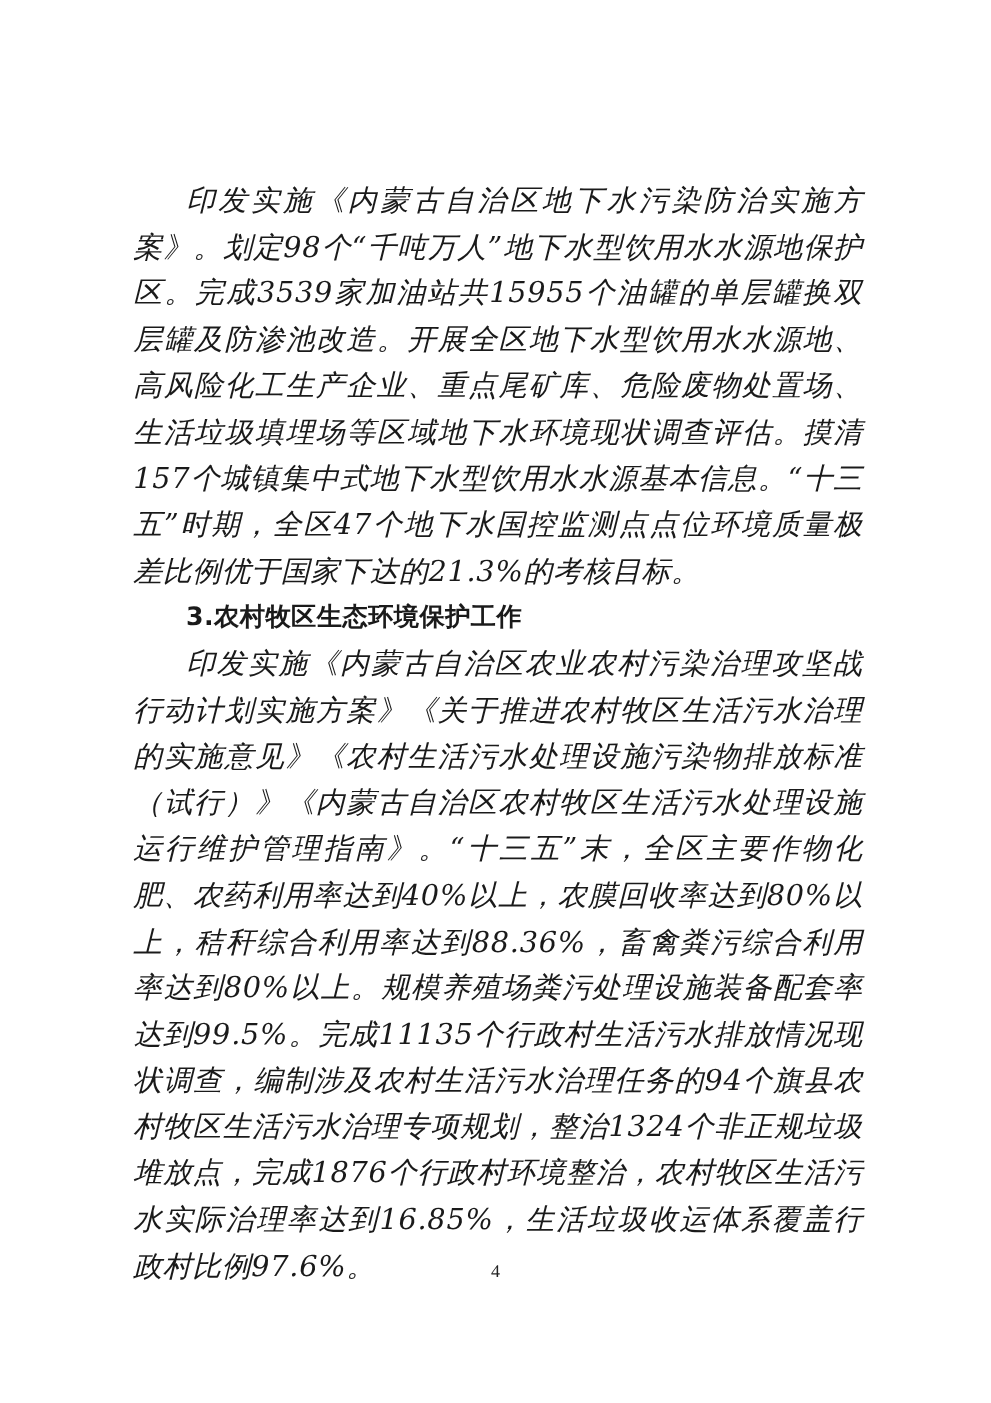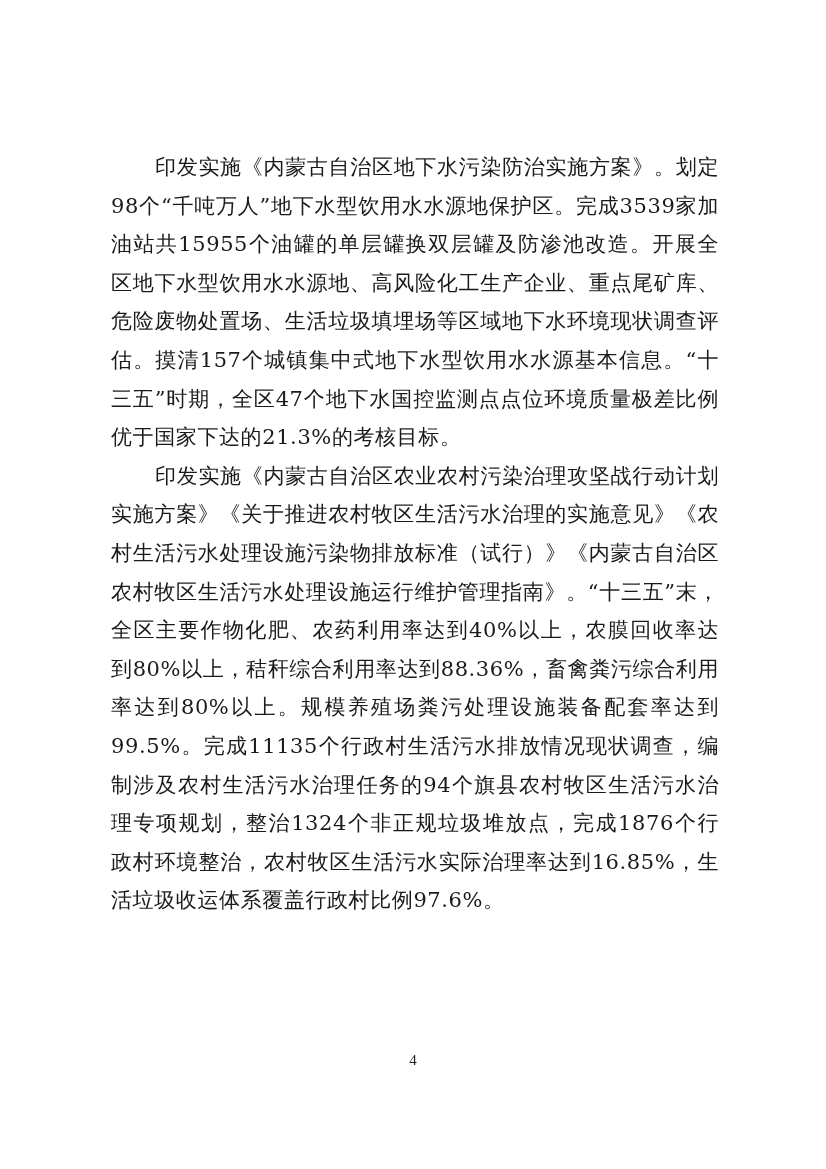--- a/index.html
+++ b/index.html
@@ -16,26 +16,27 @@
       color: #1a1a1a;
     }
     .page {
       position: absolute;
       left: 111px;
       top: 148px;
       width: 608px;
     }
     .para {
       margin: 0;
-      font-size: 21px;
+      font-size: 24px;
       line-height: 38.6px;
       text-indent: 44px;
       text-align: justify;
       text-align-last: left;
       letter-spacing: 0.6px;
+      font-style: italic;
     }
     .heading {
       margin: 0;
       font-size: 21px;
       line-height: 38.6px;
       text-indent: 44px;
       font-weight: bold;
       font-family: "DejaVu Sans", "Liberation Sans", sans-serif;
       letter-spacing: 0.4px;
     }
@@ -48,16 +49,17 @@
       font-size: 15px;
       font-family: "Liberation Serif", "DejaVu Serif", serif;
       color: #222;
     }
   </style>
 </head>
 <body>
 
 <div class="page">
   <p class="para">印发实施《内蒙古自治区地下水污染防治实施方案》。划定98个“千吨万人”地下水型饮用水水源地保护区。完成3539家加油站共15955个油罐的单层罐换双层罐及防渗池改造。开展全区地下水型饮用水水源地、高风险化工生产企业、重点尾矿库、危险废物处置场、生活垃圾填埋场等区域地下水环境现状调查评估。摸清157个城镇集中式地下水型饮用水水源基本信息。“十三五”时期，全区47个地下水国控监测点点位环境质量极差比例优于国家下达的21.3%的考核目标。</p>
+  <p class="heading">3.农村牧区生态环境保护工作</p>
   <p class="para">印发实施《内蒙古自治区农业农村污染治理攻坚战行动计划实施方案》《关于推进农村牧区生活污水治理的实施意见》《农村生活污水处理设施污染物排放标准（试行）》《内蒙古自治区农村牧区生活污水处理设施运行维护管理指南》。“十三五”末，全区主要作物化肥、农药利用率达到40%以上，农膜回收率达到80%以上，秸秆综合利用率达到88.36%，畜禽粪污综合利用率达到80%以上。规模养殖场粪污处理设施装备配套率达到99.5%。完成11135个行政村生活污水排放情况现状调查，编制涉及农村生活污水治理任务的94个旗县农村牧区生活污水治理专项规划，整治1324个非正规垃圾堆放点，完成1876个行政村环境整治，农村牧区生活污水实际治理率达到16.85%，生活垃圾收运体系覆盖行政村比例97.6%。</p>
 </div>
 
 <div class="page-number">4</div>
 
 </body></html>

